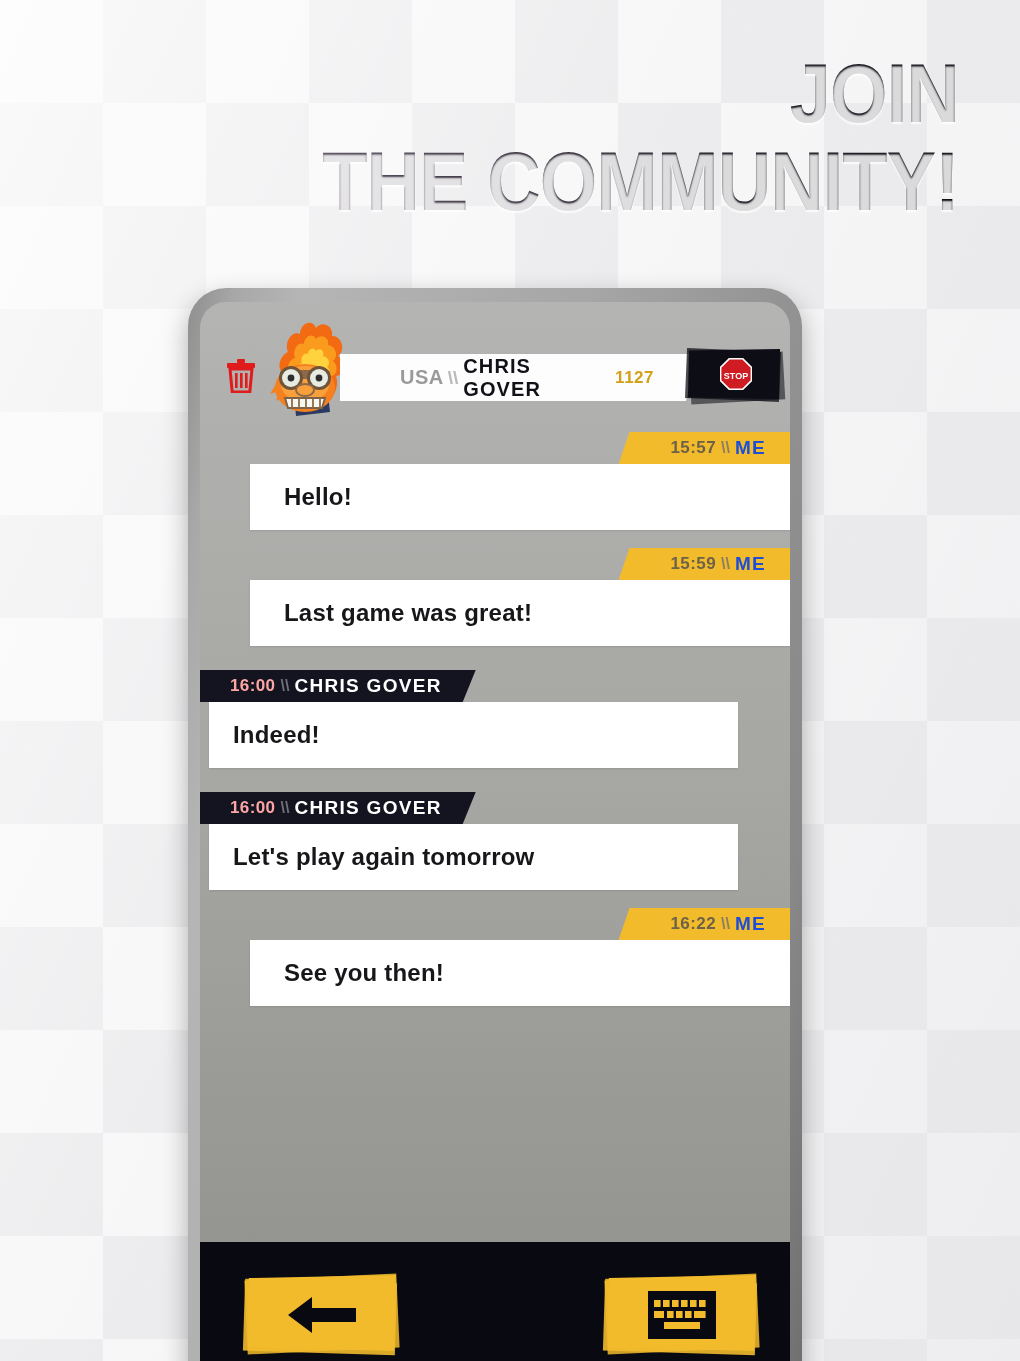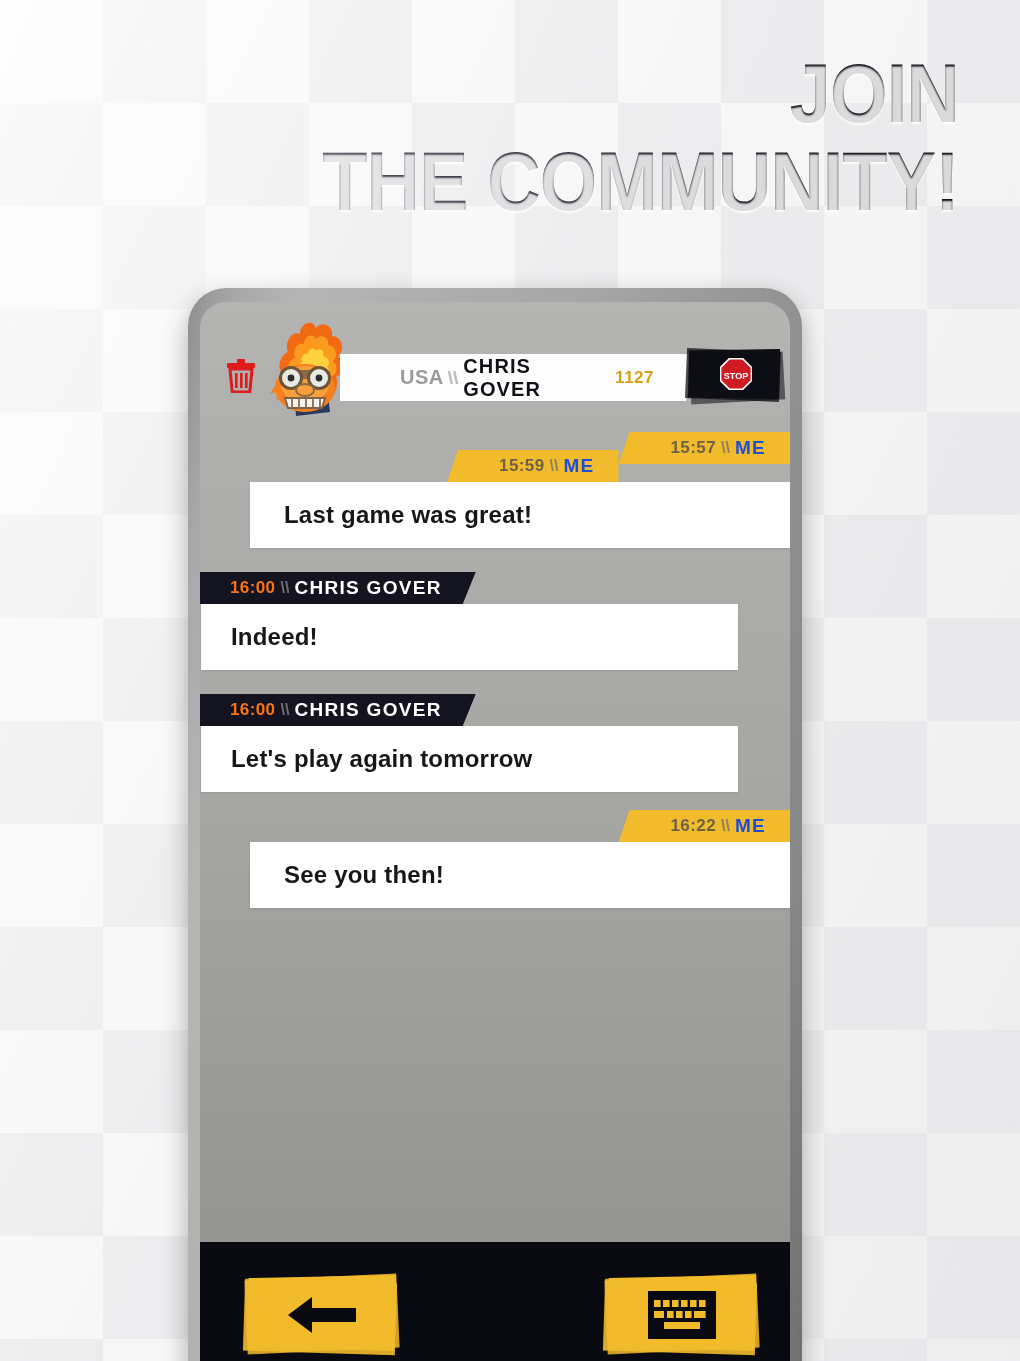--- a/index.html
+++ b/index.html
@@ -176,31 +176,31 @@
     box-shadow: 0 1px 2px rgba(0,0,0,.10);
   }
 
   
   .msg.in .tag {
     float: left;
     background: #131420;
     padding: 0 34px 0 30px;
     clip-path: polygon(0 0, 100% 0, calc(100% - 13px) 100%, 0 100%);
   }
-  .msg.in .tag .time { color: #f97316; }
+  .msg.in .tag .time { color: #fca5a5; }
   .msg.in .tag .sl   { color: #6f6f79; }
   .msg.in .tag .who  { color: #ffffff; }
   .msg.in .bubble {
     clear: both;
     background: #ffffff;
     margin-right: 52px;
-    margin-left: 1px;
+    margin-left: 9px;
     min-height: 66px;
     display: flex; align-items: center;
-    padding: 0 0 0 30px;
+    padding: 0 0 0 24px;
     box-shadow: 0 1px 2px rgba(0,0,0,.10);
   }
   .bubble .txt {
     font-family: "Liberation Sans Narrow", "Liberation Sans", sans-serif;
     font-weight: 700;
     font-size: 24px;
     color: #17171a;
     letter-spacing: .2px;
   }
   .gap { height: 24px; }
@@ -302,20 +302,23 @@
       </div>
     </div>
 
     <div id="chat">
         <div class="msg out">
           <div class="tag">
             <span class="time">15:57</span>
             <span class="sl">\\</span>
             <span class="who">ME</span>
           </div>
+          <div class="bubble">
+            <span class="txt">Hello!</span>
+          </div>
         </div>
         <div class="gap sm"></div>
         <div class="msg out">
           <div class="tag">
             <span class="time">15:59</span>
             <span class="sl">\\</span>
             <span class="who">ME</span>
           </div>
           <div class="bubble">
             <span class="txt">Last game was great!</span>

